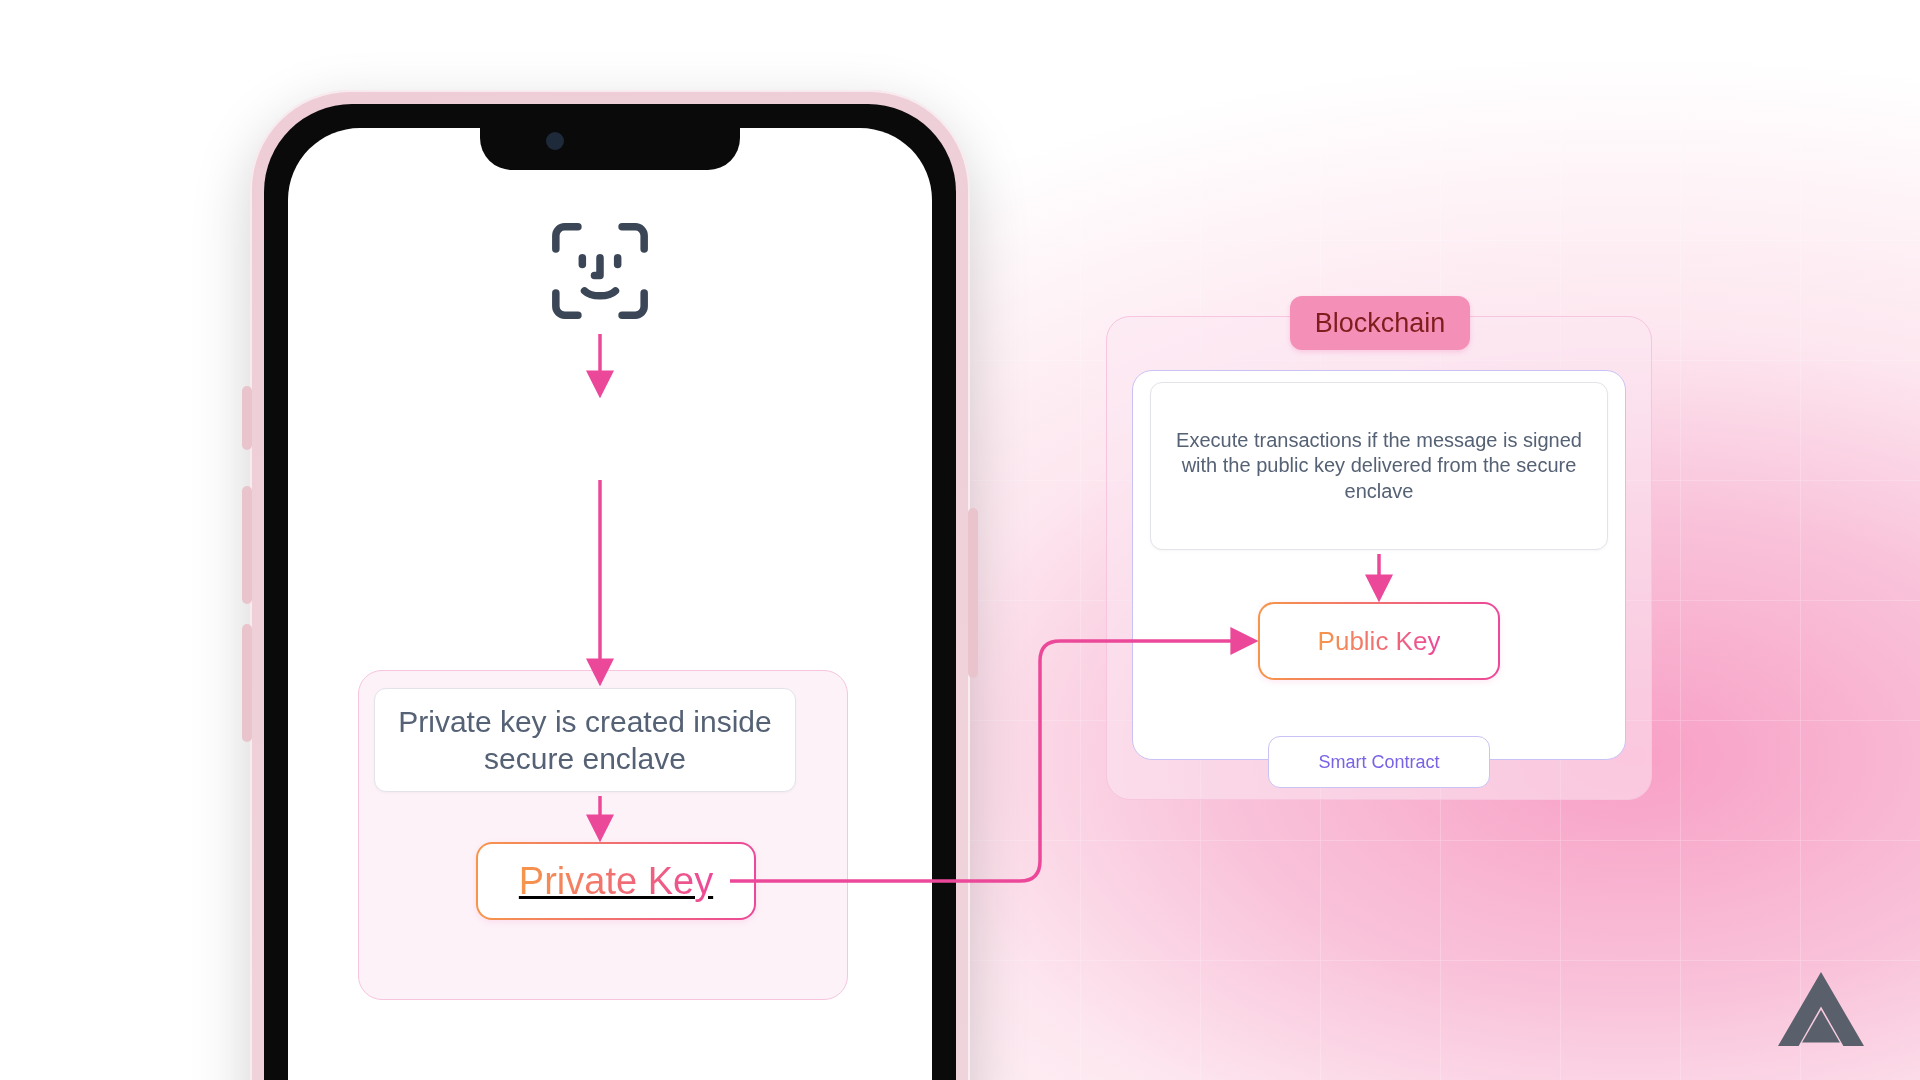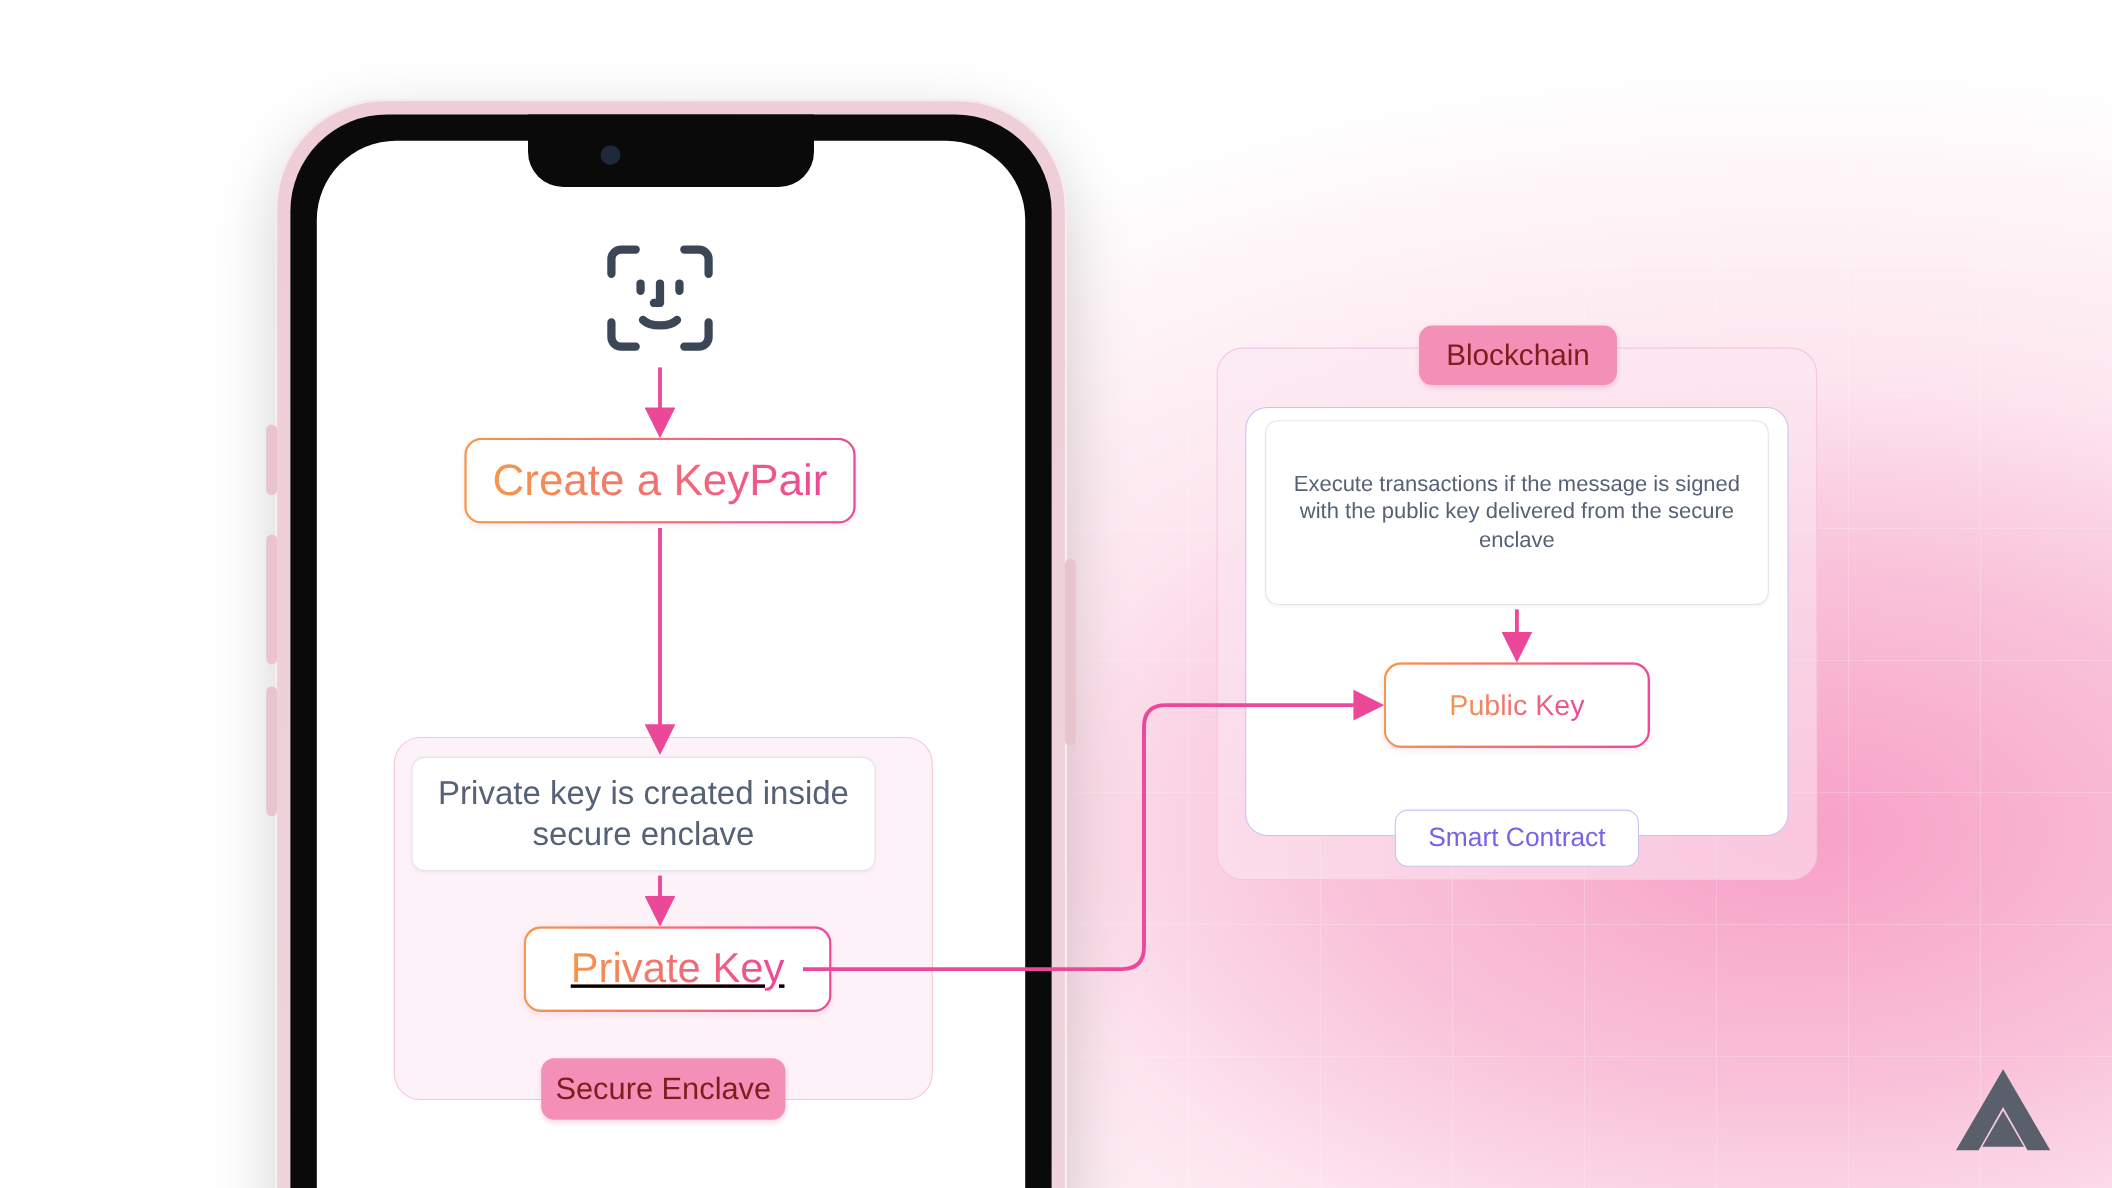--- a/index.html
+++ b/index.html
@@ -109,55 +109,49 @@
     <path d="M4 14 V8 a4 4 0 0 1 4-4 h6"></path>
       <path d="M44 14 V8 a4 4 0 0 0-4-4 h-6"></path>
     <path d="M4 34 v6 a4 4 0 0 0 4 4 h6"></path>
       <path d="M44 34 v6 a4 4 0 0 1-4 4 h-6"></path>
     <path d="M16 18 v3"></path>
       <path d="M32 18 v3"></path>
     <path d="M24 18 v8 h-2.5"></path>
     <path d="M17 33 c3 3 11 3 14 0"></path>
   </svg>
 
-  <div class="gradient-box" style="left:422px; top:398px; width:356px; height:78px;">
-    <span class="gradient-text" style="font-size:40px;">Create a KeyPair</span>
-  </div>
 
   <div class="zone" style="left:358px; top:670px; width:490px; height:330px;"></div>
 
   <div class="plain-box" style="left:374px; top:688px; width:422px; height:104px; font-size:30px; line-height:1.25; padding:0 14px;">
     <span>Private key is created inside secure enclave</span>
   </div>
 
   <div class="gradient-box" style="left:476px; top:842px; width:280px; height:78px;text-decoration:underline;">
     <span class="gradient-text" style="font-size:38px;">Private Key</span>
   </div>
 
-  <div class="pill-pink" style="left:492px; top:962px; width:222px; height:56px; font-size:28px;">
-    <span>Secure Enclave</span>
-  </div>
 
   <div class="zone" style="left:1106px; top:316px; width:546px; height:484px;"></div>
 
   <div class="pill-pink" style="left:1290px; top:296px; width:180px; height:54px; font-size:27px;">
     <span>Blockchain</span>
   </div>
 
   <div class="zone-purple" style="left:1132px; top:370px; width:494px; height:390px;"></div>
 
   <div class="plain-box" style="left:1150px; top:382px; width:458px; height:168px; font-size:20px; line-height:1.28; padding:6px 18px;">
     <span>Execute transactions if the message is signed with the public key delivered from the secure enclave</span>
   </div>
 
   <div class="gradient-box" style="left:1258px; top:602px; width:242px; height:78px;">
     <span class="gradient-text" style="font-size:26px;">Public Key</span>
   </div>
 
-  <div class="pill-purple" style="left:1268px; top:736px; width:222px; height:52px; font-size:24px;">
+  <div class="pill-purple" style="left:1268px; top:736px; width:222px; height:52px; font-size:18px;">
     <span>Smart Contract</span>
   </div>
 
   <svg class="connectors" viewBox="0 0 1920 1080">
     <defs>
       <marker id="ah" viewBox="0 0 10 10" refX="7" refY="5" markerWidth="8" markerHeight="8" orient="auto-start-reverse">
         <path d="M0 0 L10 5 L0 10 Z" fill="#ec4899"></path>
       </marker>
     </defs>
     <g stroke="#ec4899" stroke-width="3.5" fill="none" marker-end="url(#ah)">

